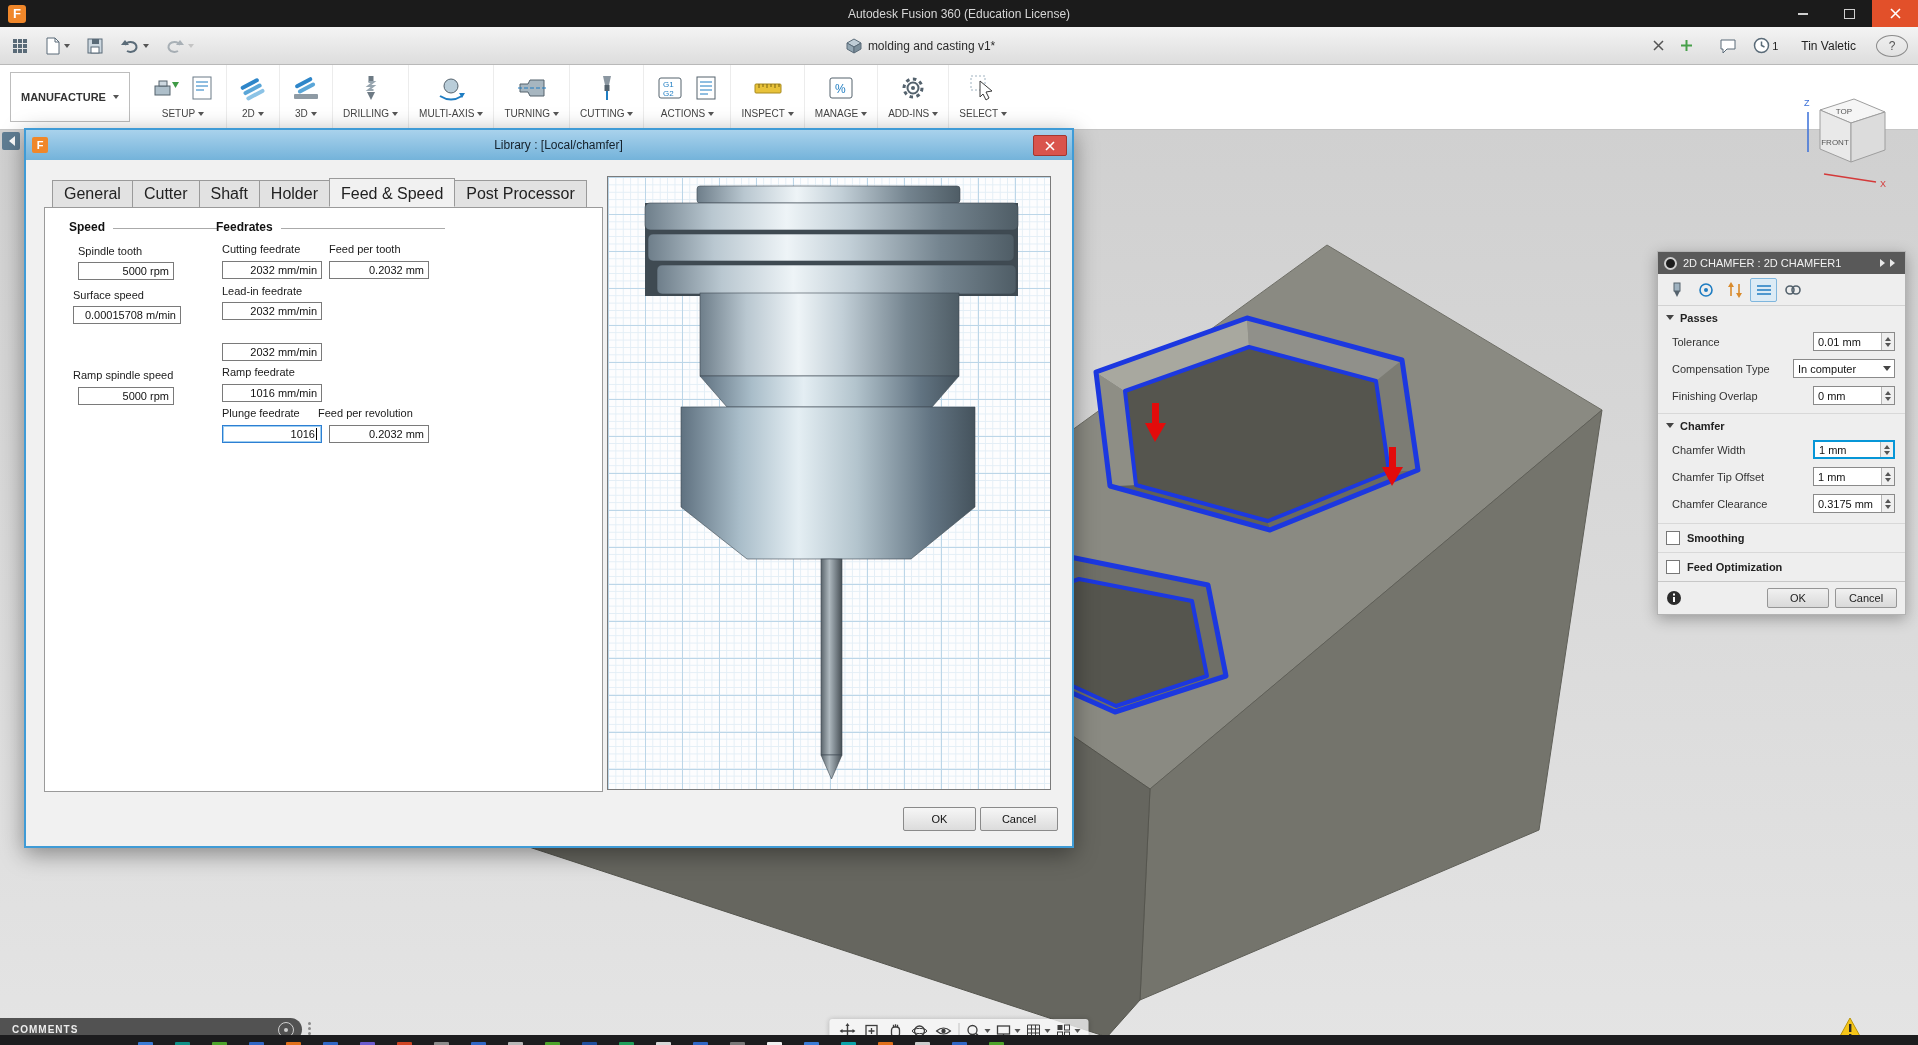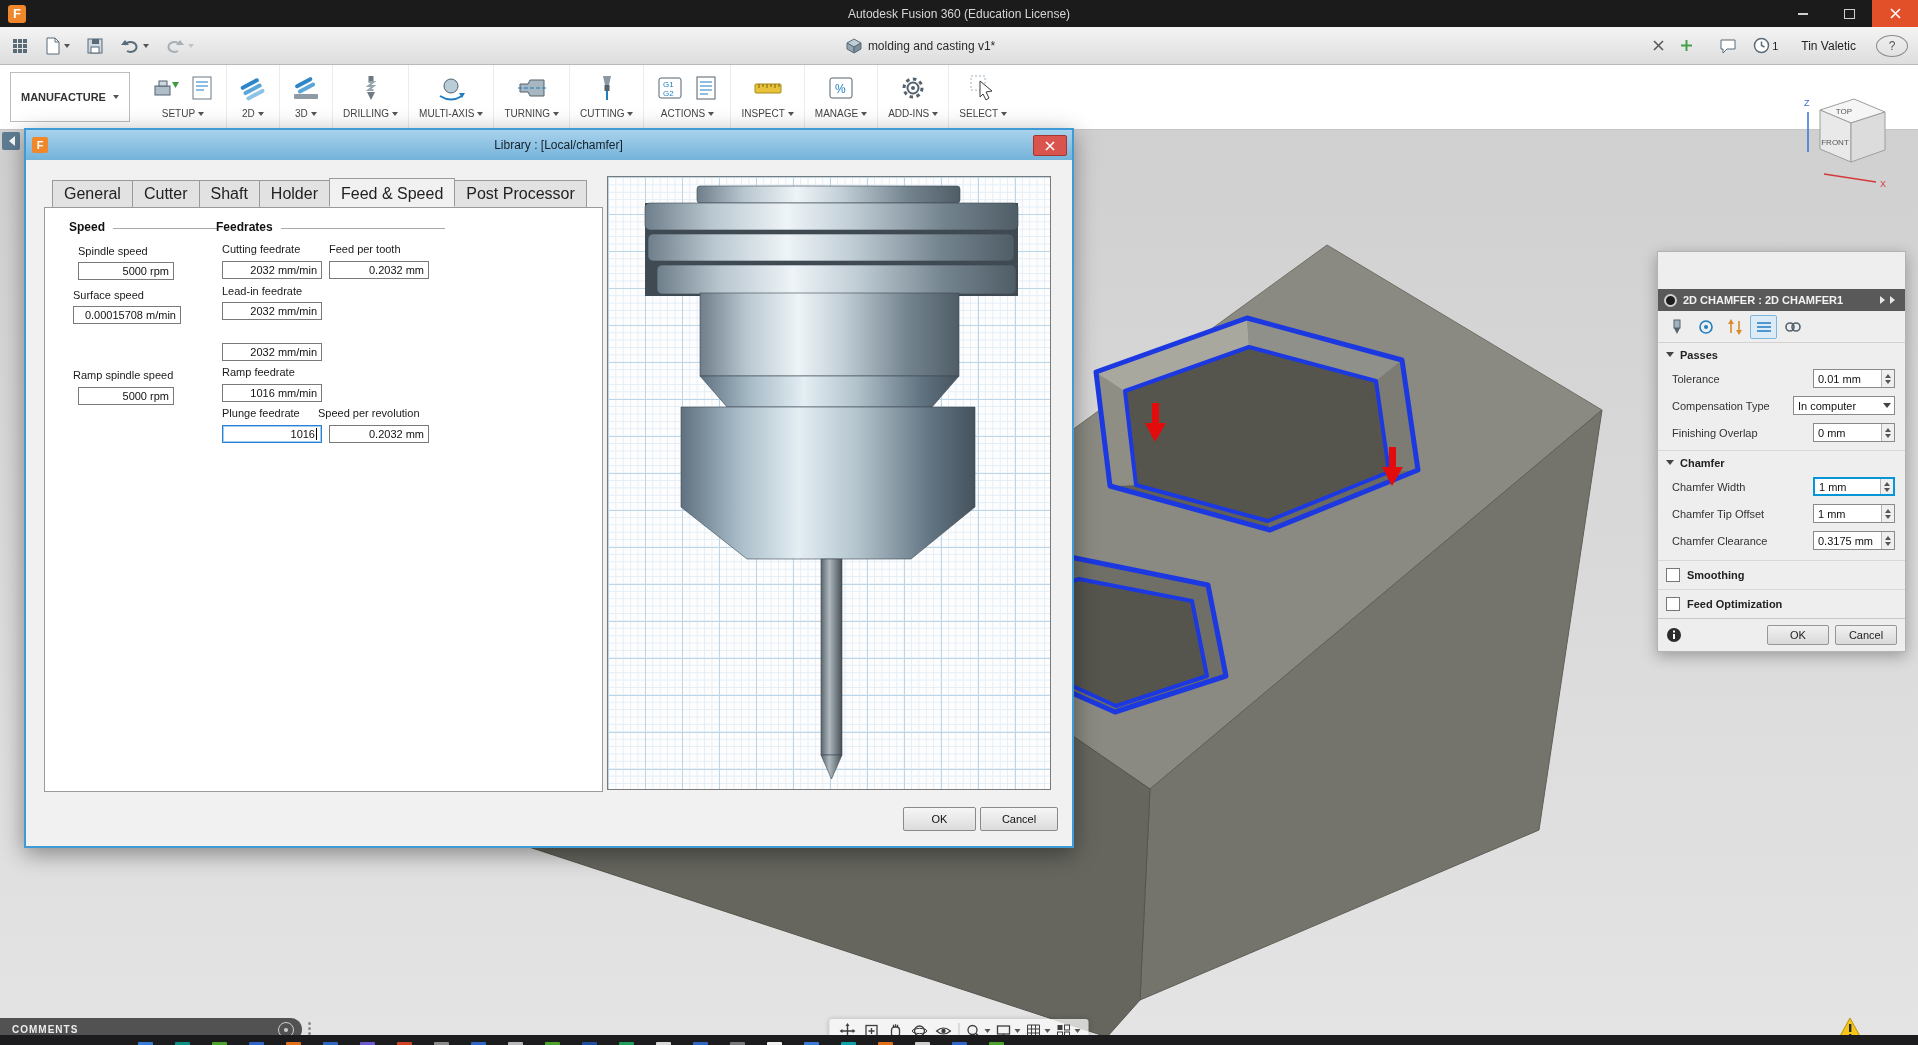--- a/index.html
+++ b/index.html
@@ -80,21 +80,21 @@
                          linear-gradient(#e3eef6 1px,transparent 1px),
                          linear-gradient(90deg,#e3eef6 1px,transparent 1px);
         background-size:37px 37px,37px 37px,7.4px 7.4px,7.4px 7.4px;}
   .dbtn{position:absolute;height:22px;font-size:11px;color:#111;background:linear-gradient(#f6f6f6,#dcdcdc);
         border:1px solid #8a8a8a;border-radius:2px;display:flex;align-items:center;justify-content:center;}
 
   
   #chamfer-panel{position:absolute;left:1657px;top:251px;width:247px;z-index:4;background:rgba(238,238,238,.97);
                  border:1px solid #b3b3b3;box-shadow:0 4px 14px rgba(0,0,0,.3);font-size:11px;color:#222;}
   .cp-header{height:22px;background:rgba(80,80,80,.94);color:#f2f2f2;display:flex;align-items:center;gap:6px;
-             font-weight:bold;font-size:11px;padding:0 6px;margin-top:37px;}
+             font-weight:normal;font-size:11px;padding:0 6px;}
   .cp-opicon{width:9px;height:9px;border-radius:50%;background:#1d1d1d;border:2px solid #cfcfcf;}
   .cp-expand{margin-left:auto;display:flex;}
   .cp-expand i{width:0;height:0;border:4px solid transparent;border-left:5px solid #e8e8e8;margin-left:1px;}
   .cp-tabs{display:flex;gap:2px;padding:4px 5px 3px 5px;border-bottom:1px solid #d2d2d2;}
   .cp-tab{width:27px;height:24px;border:1px solid transparent;border-radius:2px;background:transparent;
           display:flex;align-items:center;justify-content:center;padding:0;}
   .cp-tab.active{background:#dcebf5;border-color:#7fb6dd;}
   .cp-sect{display:flex;align-items:center;gap:6px;padding:6px 8px 4px 8px;font-weight:bold;color:#222;}
   .tri{width:0;height:0;border:4px solid transparent;border-top:5px solid #444;margin-top:3px;}
   .cp-row{display:flex;align-items:center;justify-content:space-between;padding:4px 10px 4px 14px;}
@@ -534,21 +534,21 @@
       <span class="ldtab">Holder</span>
       <span class="ldtab active">Feed &amp; Speed</span>
       <span class="ldtab">Post Processor</span>
     </div>
 
     <div id="ld-form">
       <div class="sect-head" style="left:24px;top:12px;width:148px;">
         <span>Speed</span>
           <span class="rule"></span>
       </div>
-      <span class="flabel" style="left:33px;top:37px;">Spindle speed</span>
+      <span class="flabel" style="left:33px;top:37px;">Spindle tooth</span>
       <div class="finp" style="left:33px;top:54px;width:96px;">
         <span>5000 rpm</span>
       </div>
       <span class="flabel" style="left:28px;top:81px;">Surface speed</span>
       <div class="finp" style="left:28px;top:98px;width:108px;">
         <span>0.00015708 m/min</span>
       </div>
       <span class="flabel" style="left:28px;top:161px;">Ramp spindle speed</span>
       <div class="finp" style="left:33px;top:179px;width:96px;">
         <span>5000 rpm</span>
@@ -576,21 +576,21 @@
       </div>
       <span class="flabel" style="left:177px;top:158px;">Ramp feedrate</span>
       <div class="finp" style="left:177px;top:176px;width:100px;">
         <span>1016 mm/min</span>
       </div>
       <span class="flabel" style="left:177px;top:199px;">Plunge feedrate</span>
       <div class="finp focus" style="left:177px;top:217px;width:100px;">
         <span>1016</span>
           <span class="tcaret"></span>
       </div>
-      <span class="flabel" style="left:273px;top:199px;">Speed per revolution</span>
+      <span class="flabel" style="left:273px;top:199px;">Feed per revolution</span>
       <div class="finp" style="left:284px;top:217px;width:100px;">
         <span>0.2032 mm</span>
       </div>
     </div>
 
     <div id="ld-preview">
       <svg width="440" height="610" viewBox="0 0 440 610">
         <defs>
           <linearGradient id="gSteel" x1="0" y1="0" x2="1" y2="0">
             <stop offset="0" stop-color="#6e7e8a"></stop>

